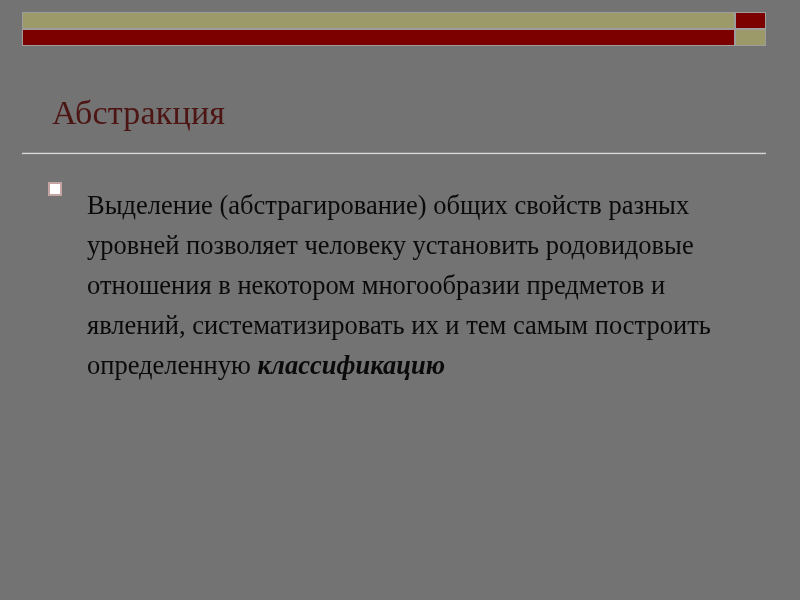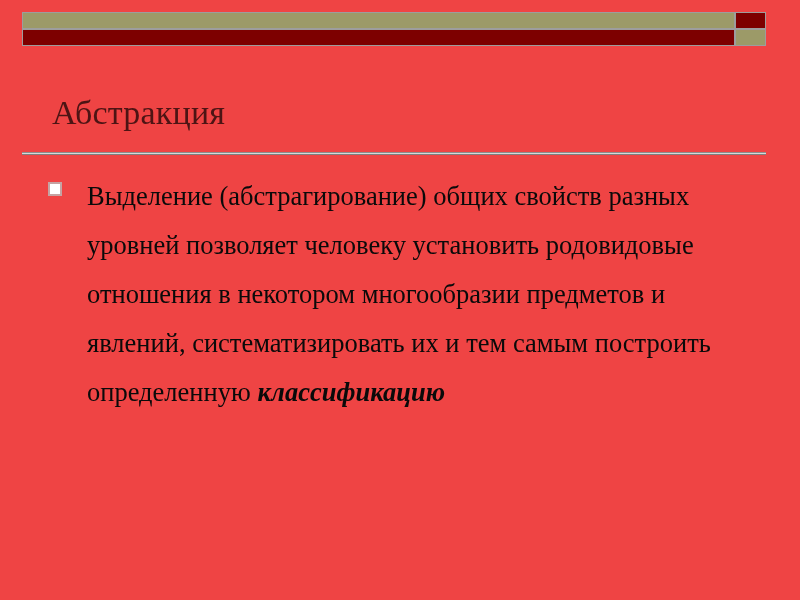--- a/index.html
+++ b/index.html
@@ -13,21 +13,21 @@
     font-family: "Liberation Serif", "DejaVu Serif", serif;
     overflow: hidden;
     position: relative;
   }
 
   .slide {
     position: absolute;
     inset: 0;
     width: 800px;
     height: 600px;
-    background: #ef4444;
+    background: #737373;
   }
 
   
   .header-deco {
     position: absolute;
     left: 22px;
     top: 12px;
     width: 744px;
     height: 34px;
   }
@@ -91,23 +91,24 @@
     margin-top: 10px;
     margin-right: 25px;
     box-sizing: border-box;
     border: 2px solid #c4a3a3;
     background: #ffffff;
   }
 
   .bullet-text {
     flex: 1 1 auto;
     font-size: 26.5px;
-    line-height: 49px;
+    line-height: 40px;
     color: #0a0a0a;
     max-width: 640px;
+    margin-top: 13px;
   }
 
   .bullet-text .emph {
     font-weight: bold;
     font-style: italic;
   }
 </style>
 </head>
 <body>
 

